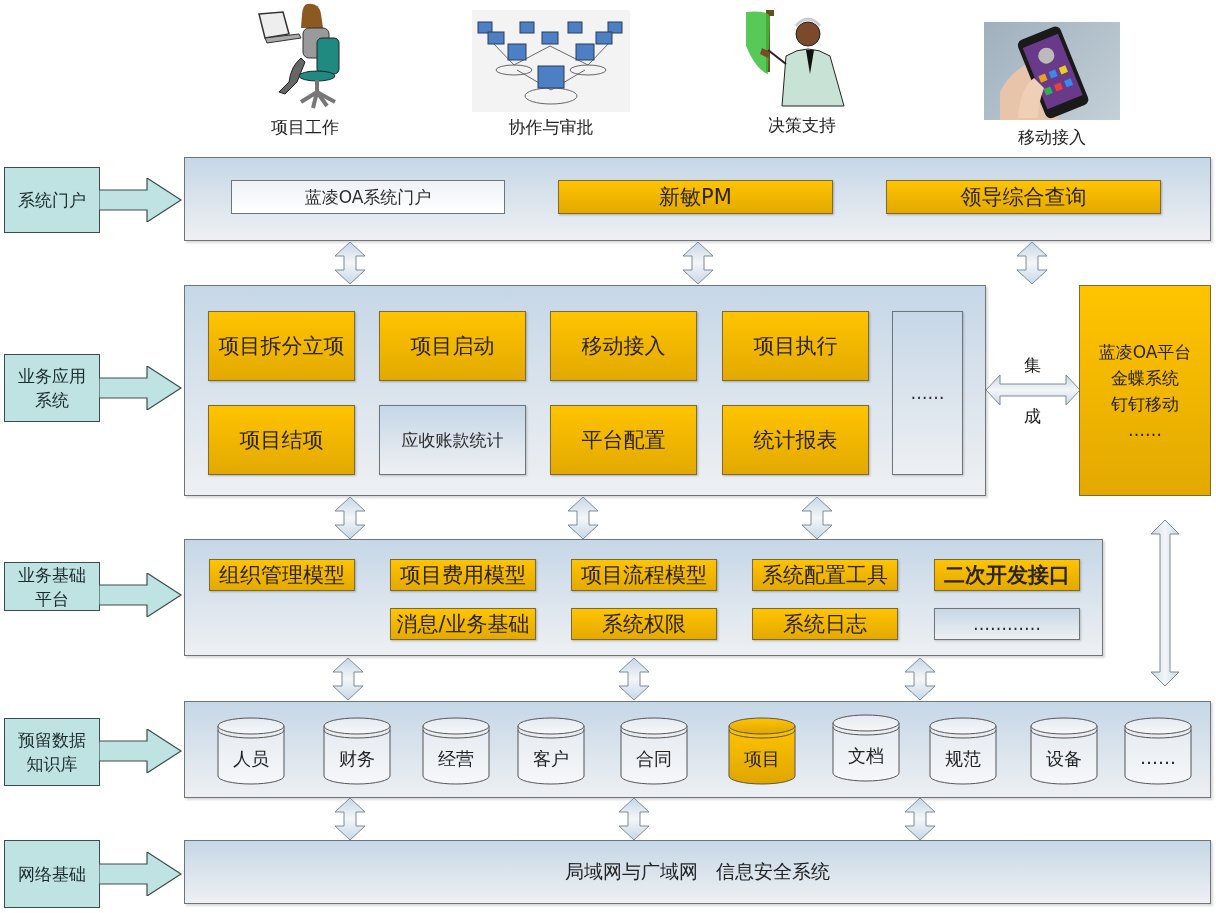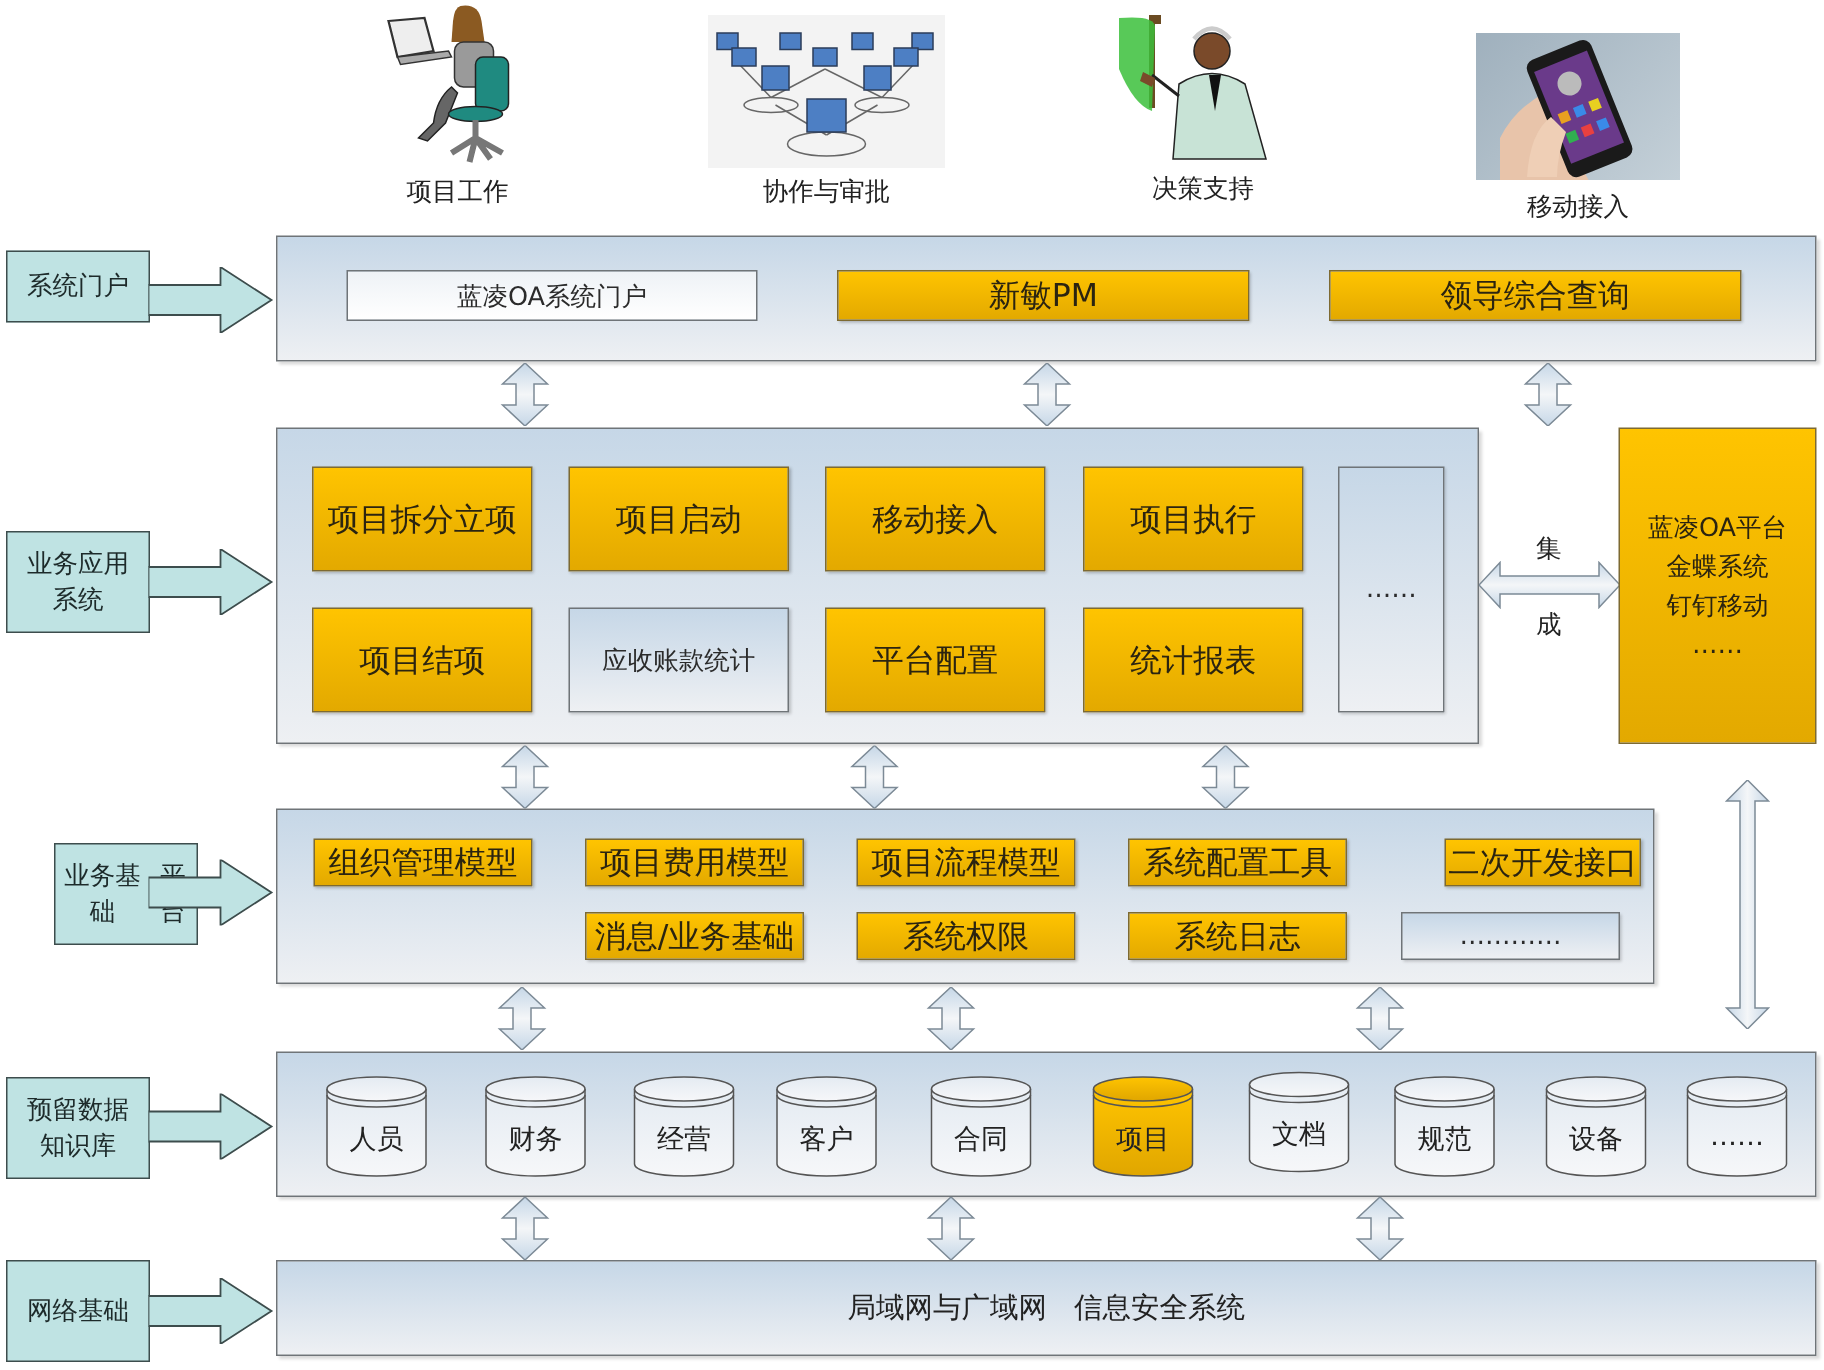--- a/index.html
+++ b/index.html
@@ -159,21 +159,21 @@
           <rect x="54" y="62" width="7" height="7" fill="#30b050"></rect>
         <rect x="65" y="62" width="7" height="7" fill="#e84040"></rect>
           <rect x="76" y="62" width="7" height="7" fill="#3a8ae8"></rect>
       </g>
       <path d="M34 96 q2 -30 16 -40 l10 10 q-6 16 -6 30z" fill="#efcfb6"></path>
     </svg>
   </div>
   <div class="cap" style="margin-top:6px;">移动接入</div>
 </div>
 
-<div class="layer-label" style="top:167px; height:48px;">
+<div class="layer-label" style="top:167px; height:66px;">
   <span>系统门户</span>
 </div>
 <svg class="label-arrow" style="top:178px;" viewBox="0 0 84 44">
   <path d="M0 12 h48 v-12 l34 22 l-34 22 v-12 h-48z" fill="#bfe3e3" stroke="#3d4d4d" stroke-width="1.2"></path>
 </svg>
 
 <div class="panel" style="left:184px; top:157px; width:1027px; height:84px;">
   <div class="box-white" style="left:46px; top:22px; width:274px; height:34px;">
     <span>蓝凌OA系统门户</span>
   </div>
@@ -253,42 +253,42 @@
 <svg class="darrow" style="left:333px; top:497px;" viewBox="0 0 34 42">
     <path d="M17 0 l15 14 h-9 v14 h9 l-15 14 l-15 -14 h9 v-14 h-9z" fill="url(#arrowGradV)" stroke="#7c8a96" stroke-width="1"></path>
   </svg>
 <svg class="darrow" style="left:566px; top:497px;" viewBox="0 0 34 42">
     <path d="M17 0 l15 14 h-9 v14 h9 l-15 14 l-15 -14 h9 v-14 h-9z" fill="url(#arrowGradV)" stroke="#7c8a96" stroke-width="1"></path>
   </svg>
 <svg class="darrow" style="left:800px; top:497px;" viewBox="0 0 34 42">
     <path d="M17 0 l15 14 h-9 v14 h9 l-15 14 l-15 -14 h9 v-14 h-9z" fill="url(#arrowGradV)" stroke="#7c8a96" stroke-width="1"></path>
   </svg>
 
-<div class="layer-label" style="top:562px; height:68px; flex-direction:row;margin-left:32px;">
+<div class="layer-label" style="top:562px; height:49px; flex-direction:column;">
   <span>业务基础</span>
   <span>平台</span>
 </div>
 <svg class="label-arrow" style="top:573px;" viewBox="0 0 84 44">
   <path d="M0 12 h48 v-12 l34 22 l-34 22 v-12 h-48z" fill="#bfe3e3" stroke="#3d4d4d" stroke-width="1.2"></path>
 </svg>
 
 <div class="panel" style="left:184px; top:539px; width:919px; height:117px;">
   <div class="box-gold" style="left:24px; top:19px; width:146px; height:32px;">
       <span>组织管理模型</span>
     </div>
   <div class="box-gold" style="left:205px; top:19px; width:146px; height:32px;">
       <span>项目费用模型</span>
     </div>
   <div class="box-gold" style="left:386px; top:19px; width:146px; height:32px;">
       <span>项目流程模型</span>
     </div>
   <div class="box-gold" style="left:567px; top:19px; width:146px; height:32px;">
       <span>系统配置工具</span>
     </div>
-  <div class="box-gold" style="left:778px; top:19px; width:131px; height:32px;">
+  <div class="box-gold" style="left:749px; top:19px; width:146px; height:32px;font-weight:bold;">
       <span>二次开发接口</span>
     </div>
   <div class="box-gold" style="left:205px; top:68px; width:146px; height:32px;">
       <span>消息/业务基础</span>
     </div>
   <div class="box-gold" style="left:386px; top:68px; width:146px; height:32px;">
       <span>系统权限</span>
     </div>
   <div class="box-gold" style="left:567px; top:68px; width:146px; height:32px;">
       <span>系统日志</span>

